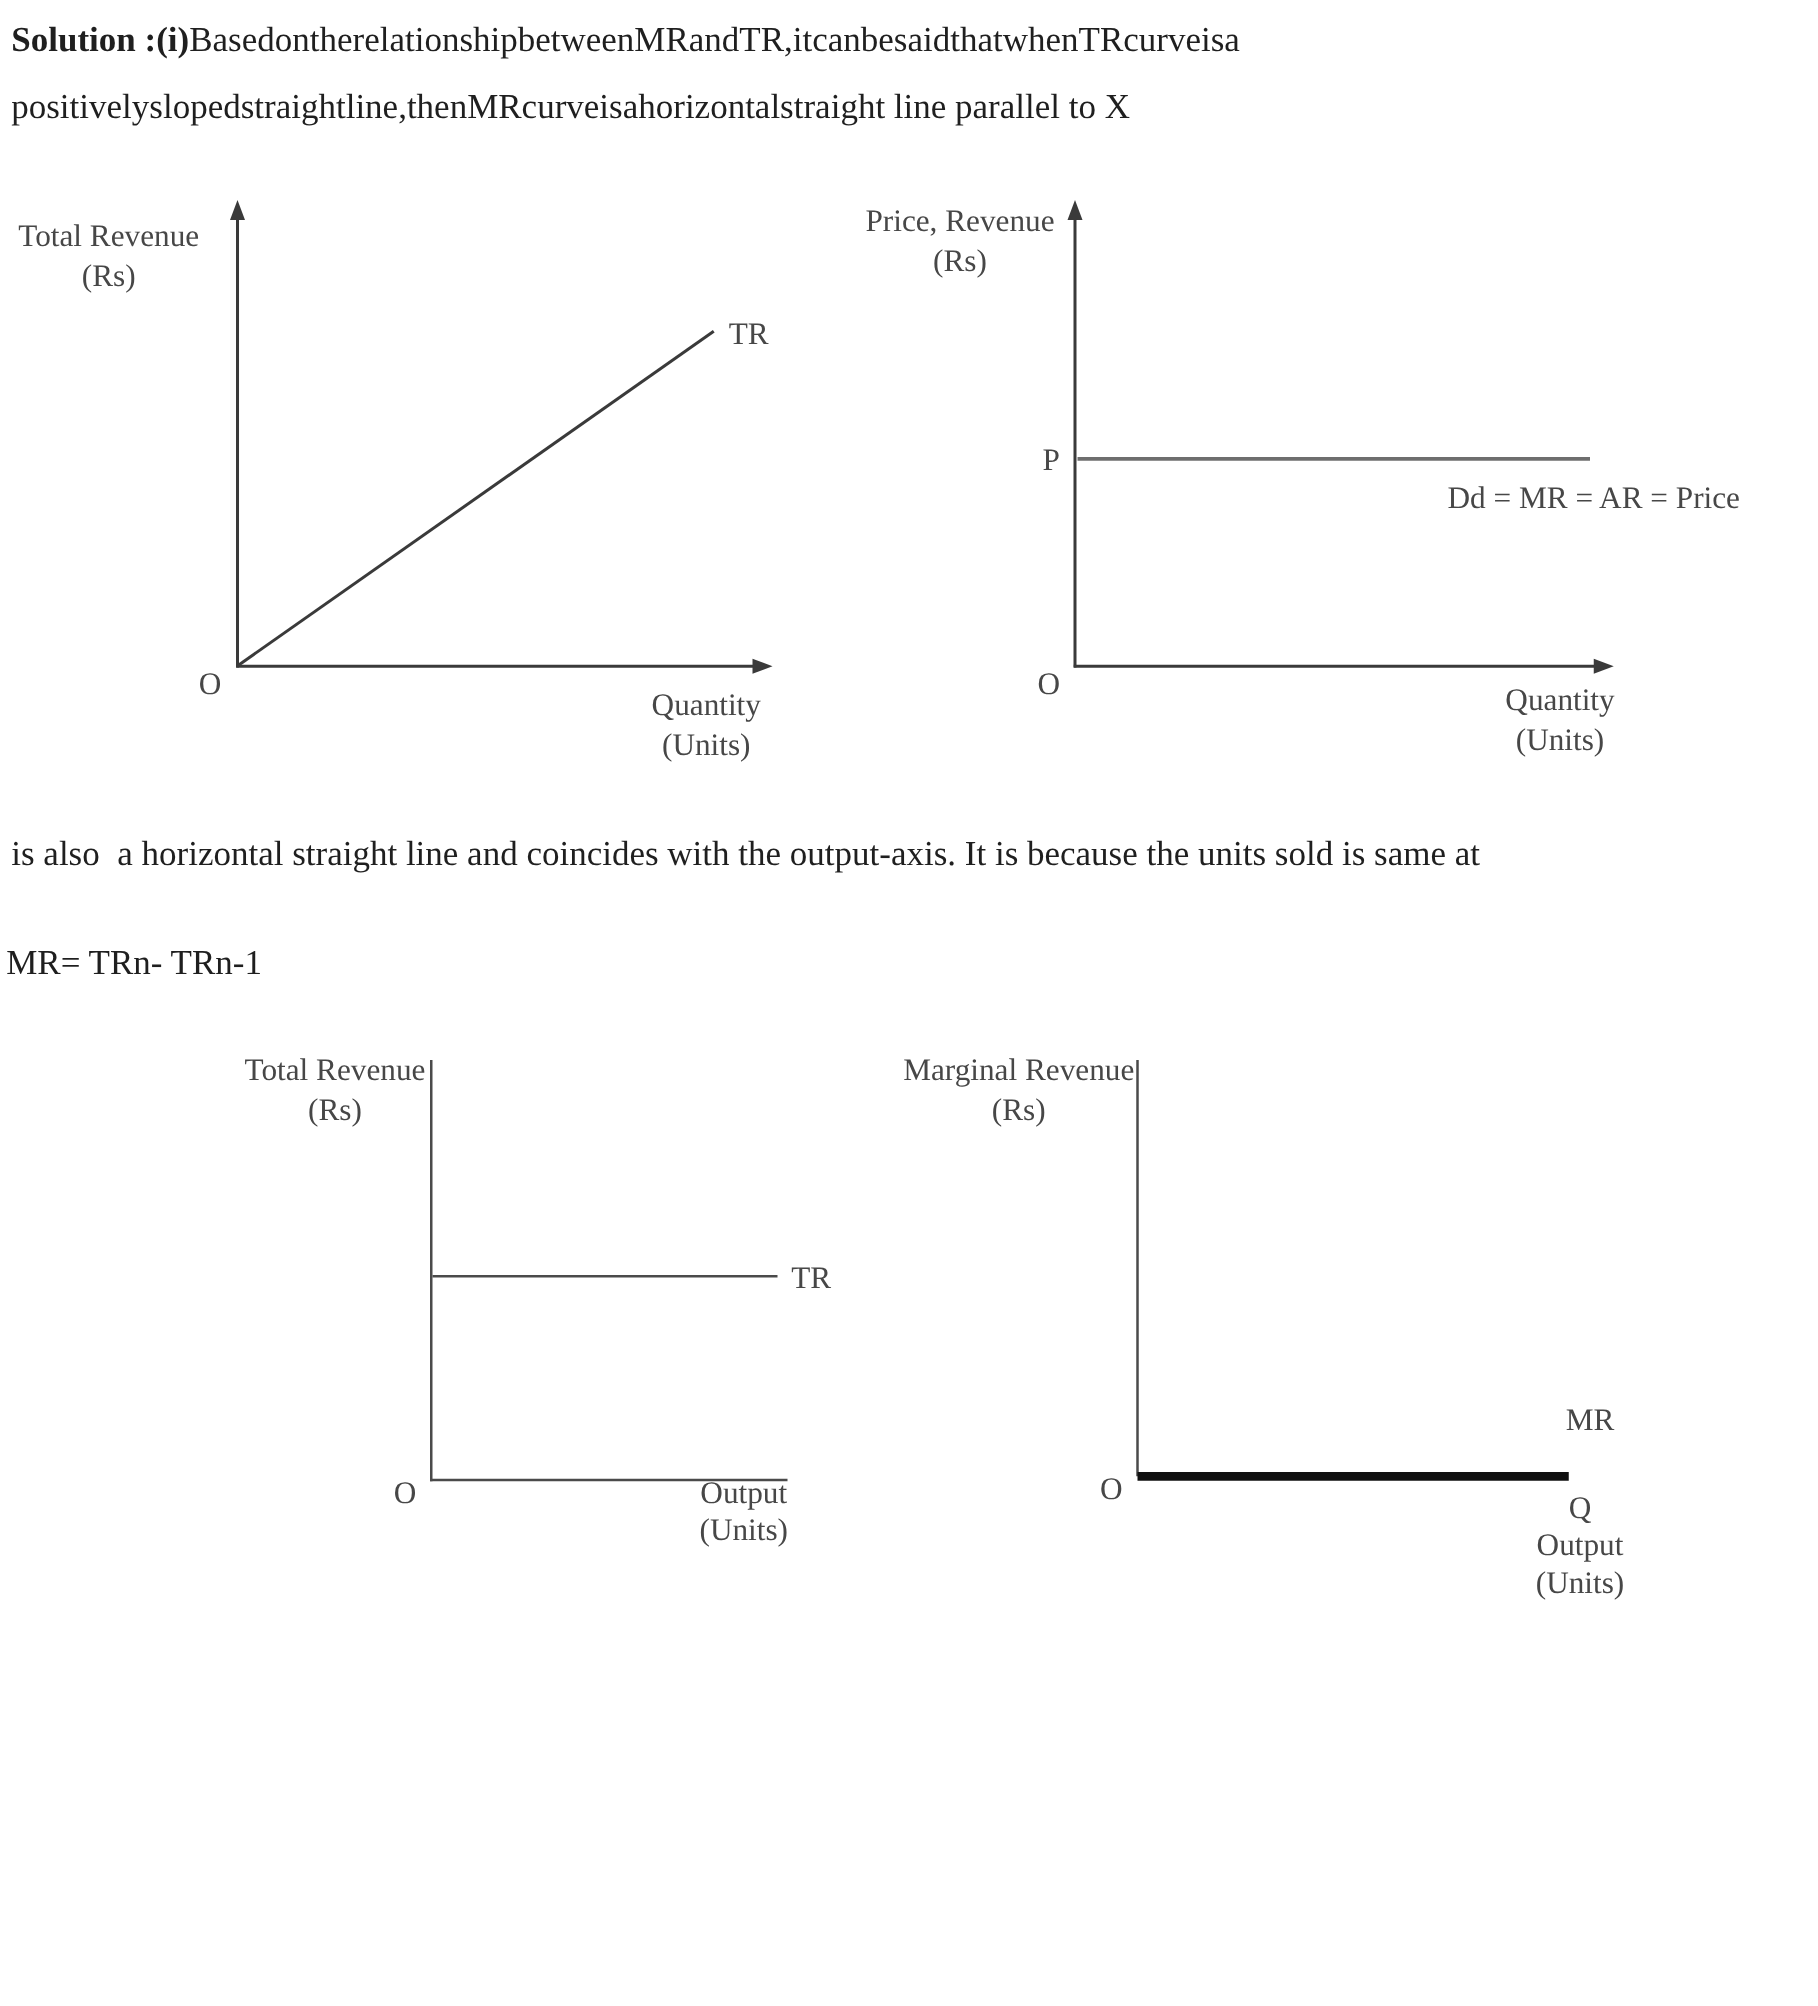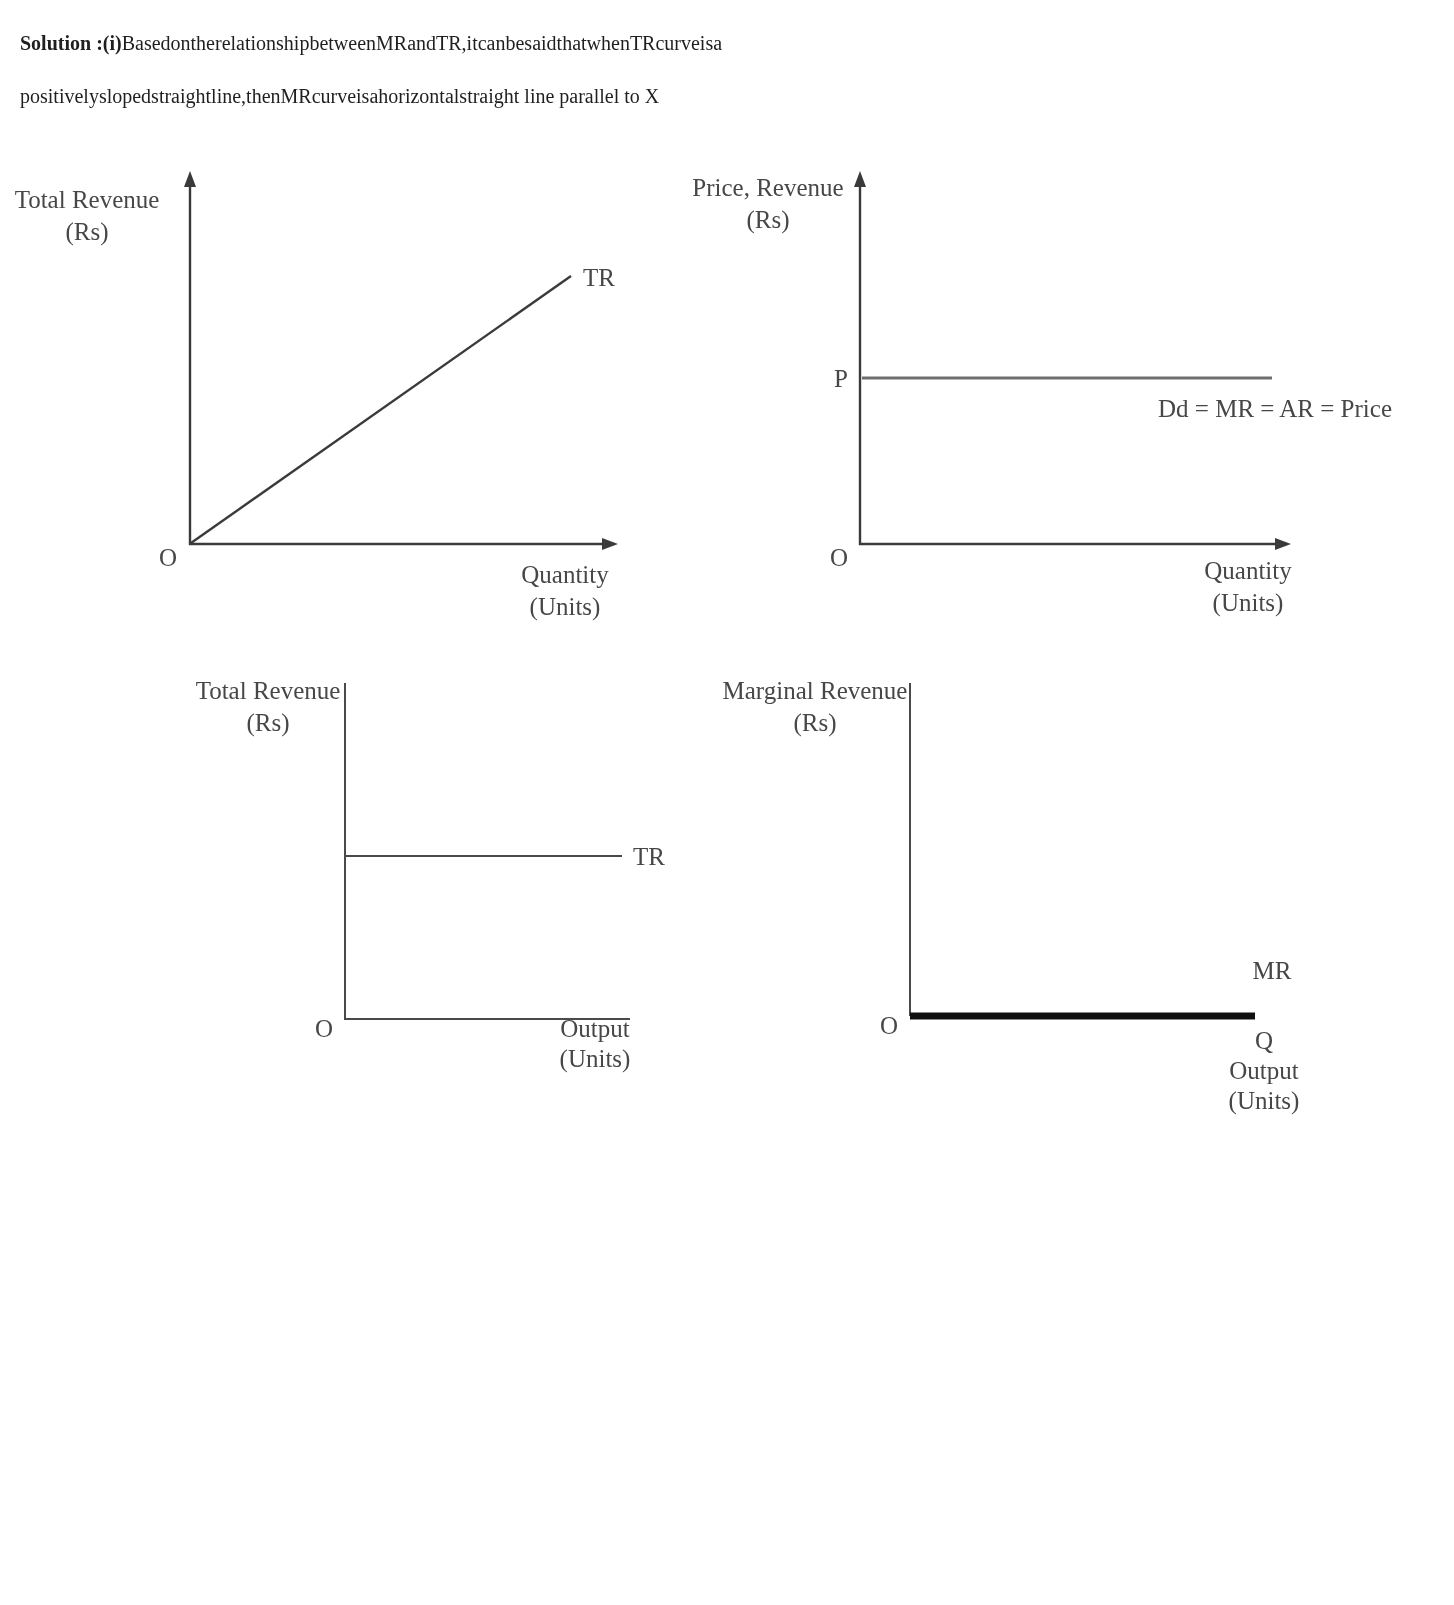--- a/index.html
+++ b/index.html
@@ -10,21 +10,21 @@
     font-family: "Liberation Serif", serif;
     color: #1f1f1f;
     overflow: hidden;
   }
   .page {
     width: 1454px;
     height: 1605px;
     padding: 2px 0 0 5px;
     box-sizing: border-box;
   }
-  .para { font-size: 20px; line-height: 53px; margin: 15px; }
+  .para { font-size: 28px; line-height: 53px; margin: 4px; }
   .para .line { display: block; white-space: pre; }
   .para-2 { margin-top: 36px; }
   .formula { font-size: 28px; line-height: 53px; margin: 34px 0 0 0; }
   .fig-row { display: flex; align-items: flex-start; }
   .fig-row-1 { margin-top: 33px; height: 476px; }
   .fig-row-2 { margin-top: 39px; height: 455px; }
   svg { display: block; }
   .fig2 { margin-left: 20px; }
   .fig3 { margin-left: 185px; }
   .fig4 { margin-left: 45px; }
@@ -73,22 +73,24 @@
       <text x="98" y="40" text-anchor="middle">Price, Revenue</text>
       <text x="98" y="72" text-anchor="middle">(Rs)</text>
       <text x="178" y="410" text-anchor="end">O</text>
       <text x="578" y="423" text-anchor="middle">Quantity</text>
       <text x="578" y="455" text-anchor="middle">(Units)</text>
     </svg>
 
   </div>
 
   <p class="para para-2">
+    <span class="line">is also  a horizontal straight line and coincides with the output-axis. It is because the units sold is same at</span>
   </p>
 
+  <p class="formula">MR= TRn- TRn-1</p>
 
   <div class="fig-row fig-row-2">
 
     <svg class="fig3" width="480" height="455" viewBox="0 0 480 455">
       <line class="axis-thin" x1="155" y1="12" x2="155" y2="349"></line>
       <line class="axis-thin" x1="154" y1="348" x2="440" y2="348"></line>
       <line class="axis-thin" x1="156" y1="185" x2="432" y2="185"></line>
       <text x="443" y="194">TR</text>
       <text x="78" y="28" text-anchor="middle">Total Revenue</text>
       <text x="78" y="60" text-anchor="middle">(Rs)</text>

